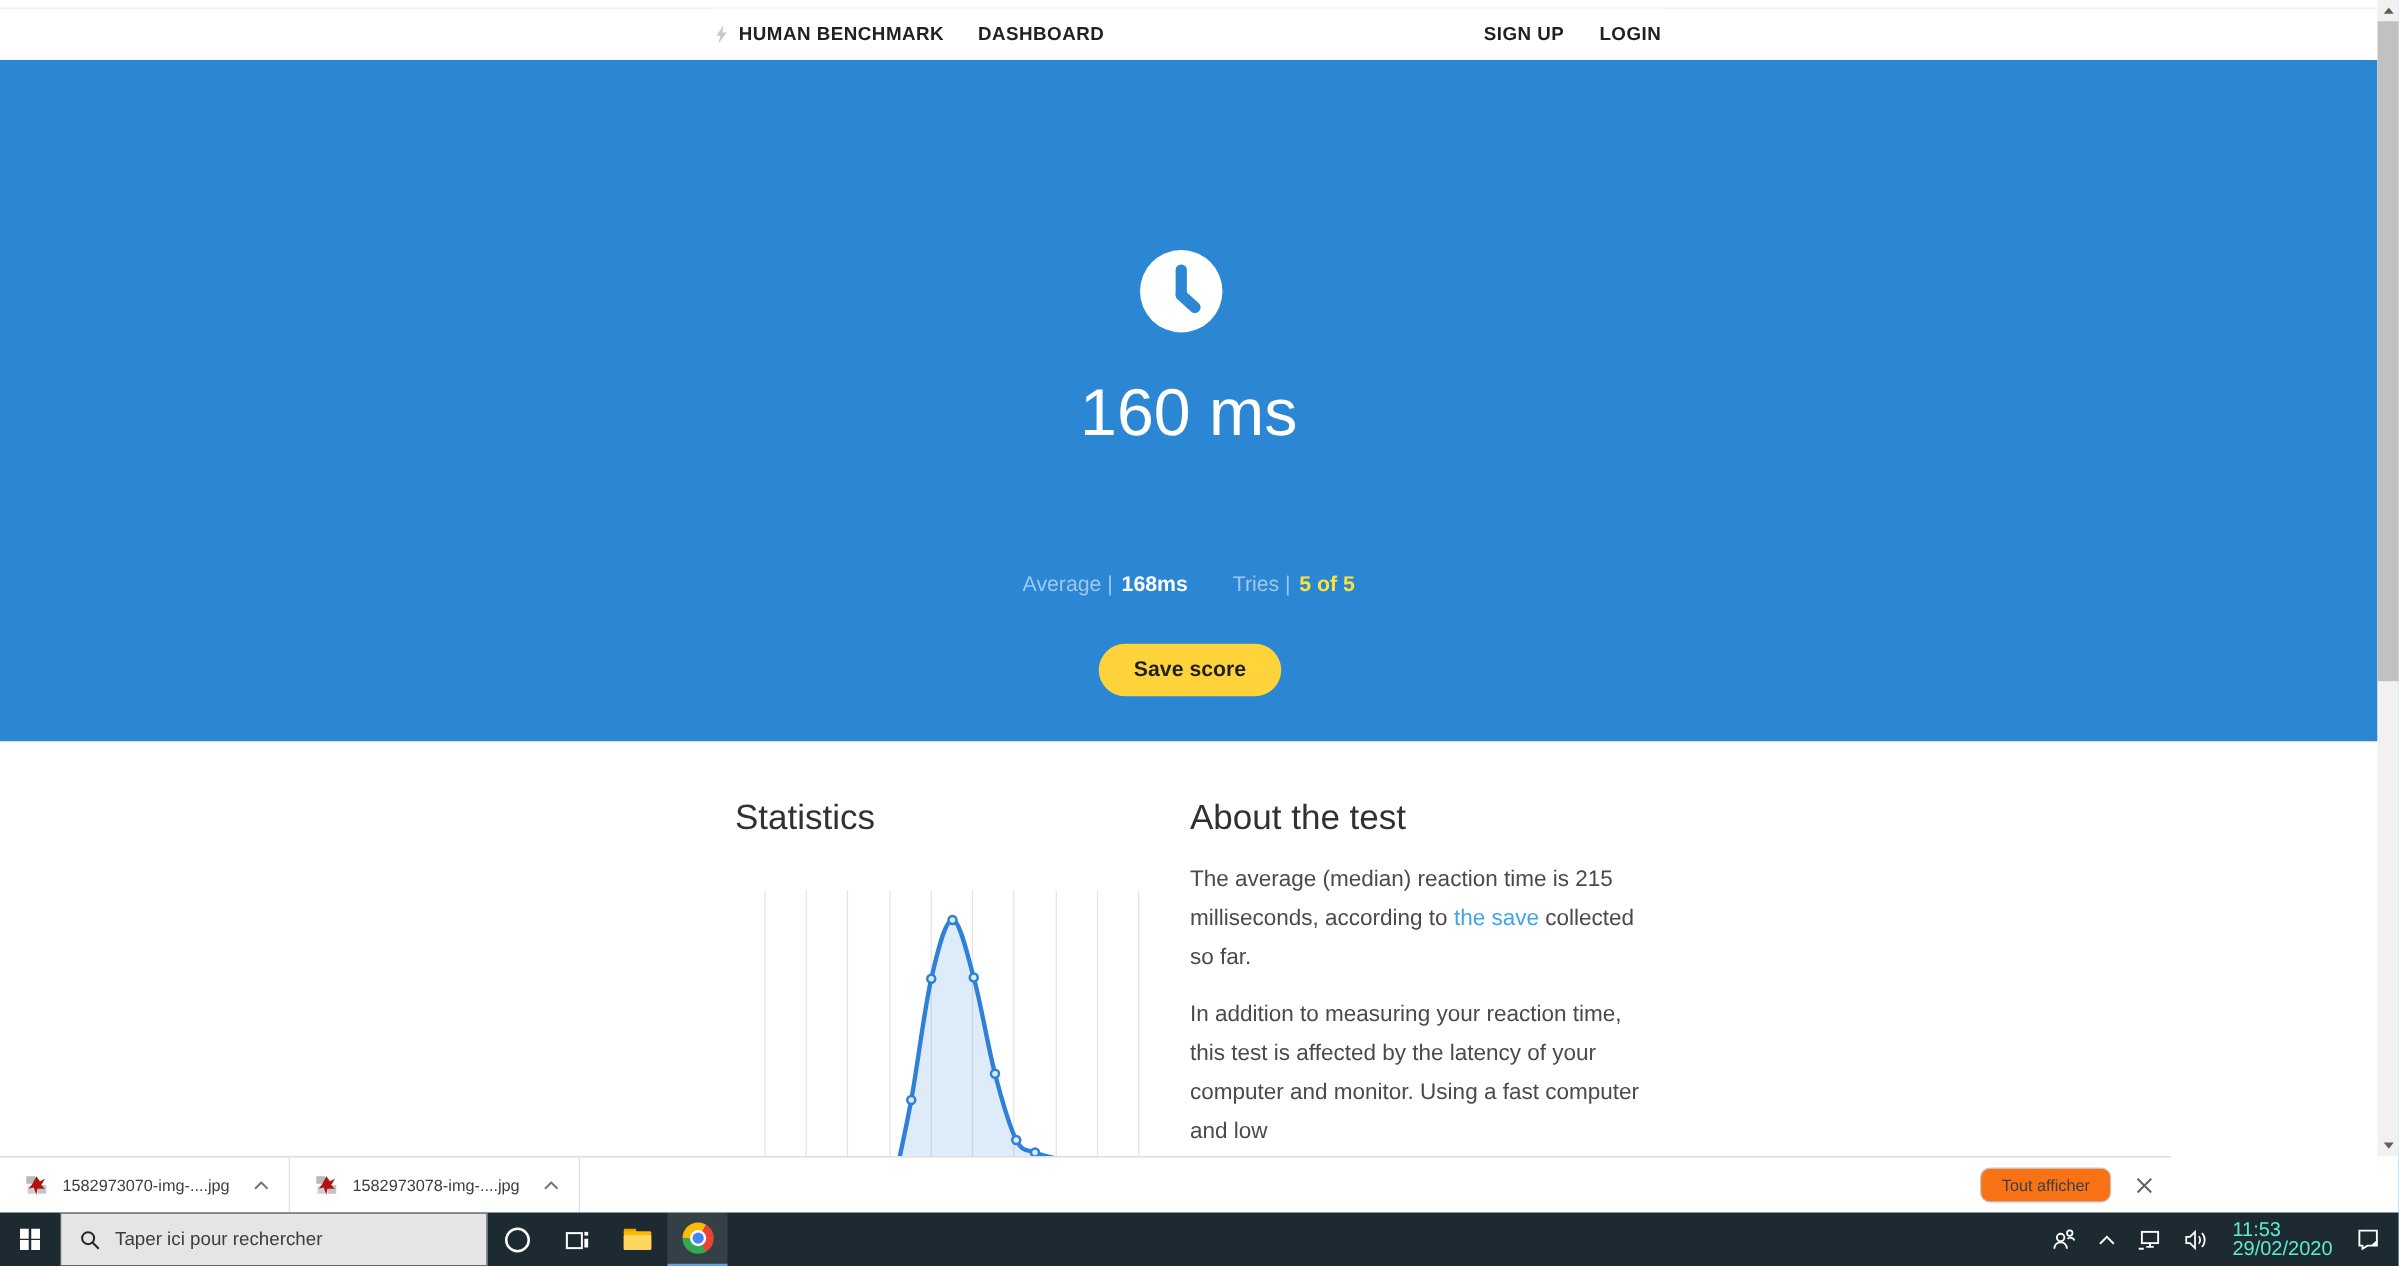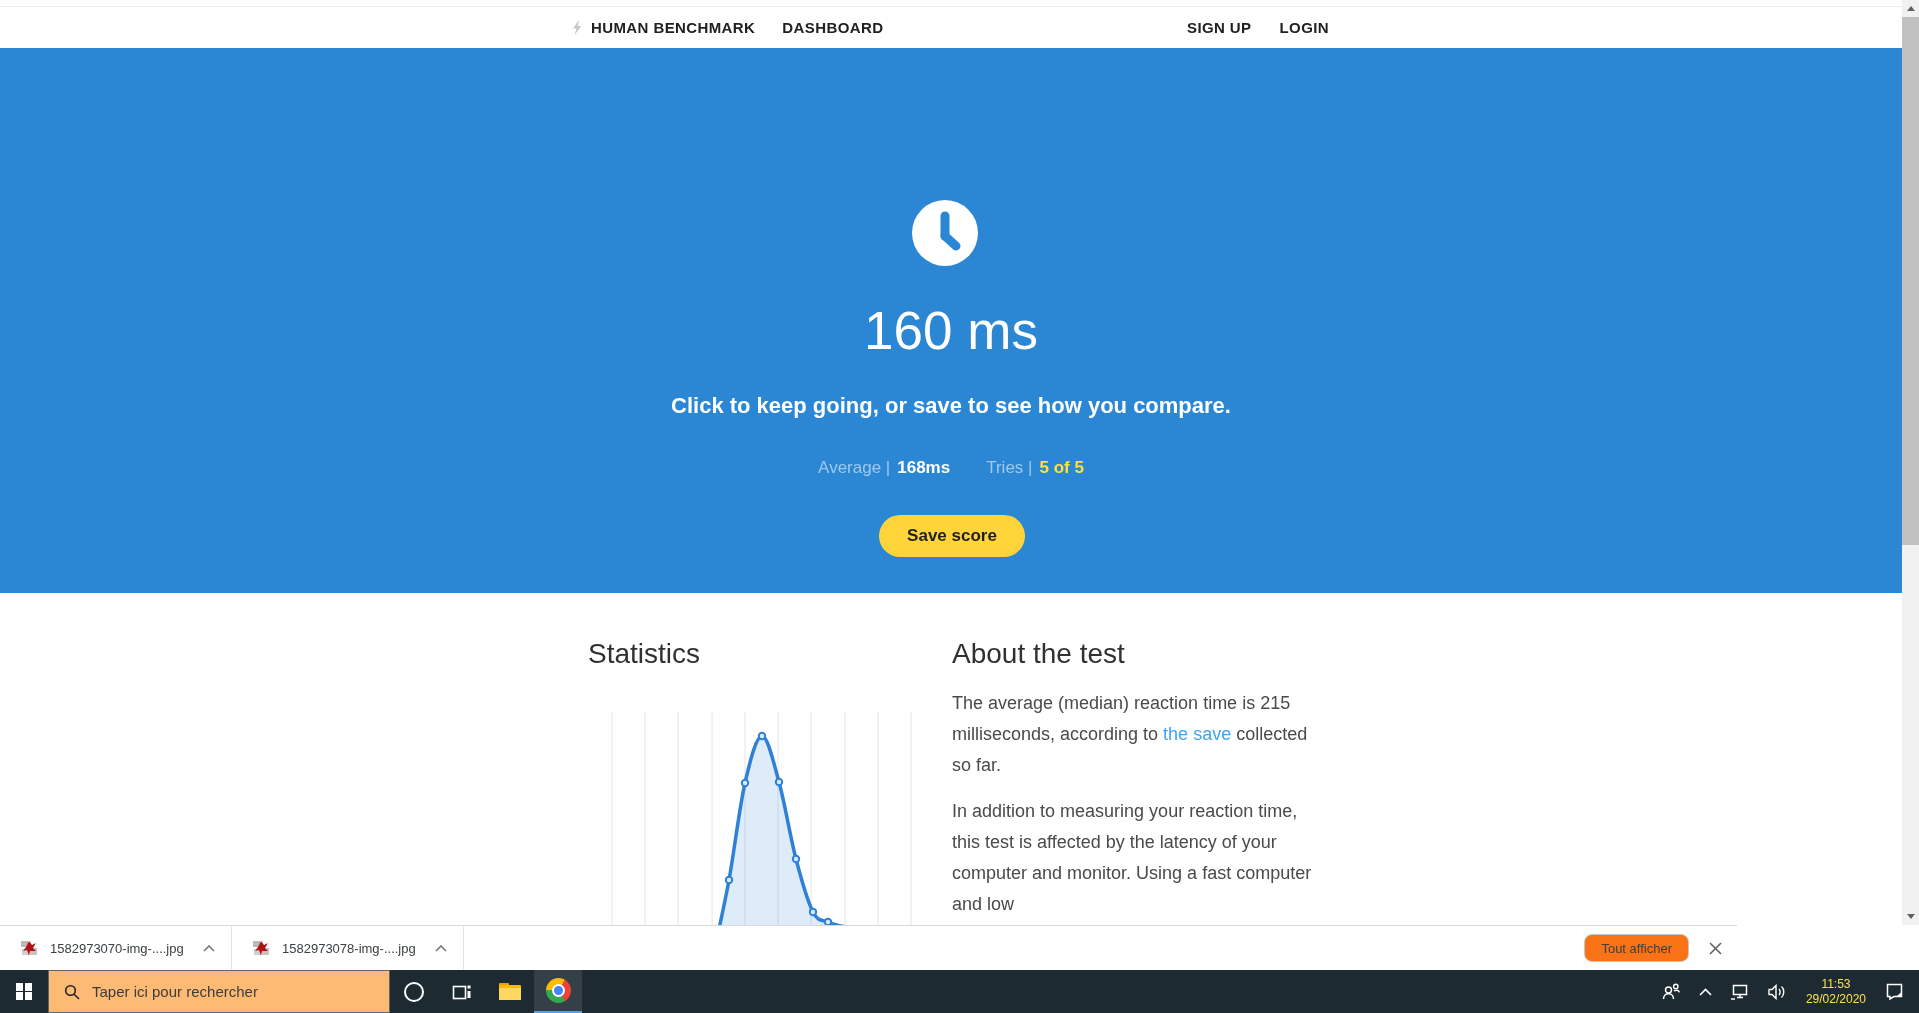--- a/index.html
+++ b/index.html
@@ -62,39 +62,39 @@
   .show-all { height:28px; padding:0 16px; background:#f97316; border:1px solid #c6c6c6; border-radius:8px;
               font-family:"Liberation Sans",sans-serif; font-size:13px; color:#3c4043; cursor:pointer; }
   .shelf-close { width:24px; height:24px; display:flex; align-items:center; justify-content:center; cursor:pointer; }
 
   
   .taskbar { position:absolute; top:970px; left:0; width:1919px; height:43px;
              background:var(--taskbar-bg,#1e2a31); display:flex; align-items:stretch; z-index:20; }
   .tb-btn { width:48px; display:flex; align-items:center; justify-content:center; cursor:pointer; }
   .win-logo { display:grid; grid-template-columns:7.5px 7.5px; grid-template-rows:7.5px 7.5px; gap:1.5px; }
   .win-logo div { background:#fff; }
-  .tb-search { width:342px; background:#fdba74; border:1px solid #5c686e; display:flex; align-items:center; }
+  .tb-search { width:342px; background:#e5e5e5; border:1px solid #5c686e; display:flex; align-items:center; }
   .tb-search input { border:none; outline:none; background:transparent; width:280px;
                      font-family:"Liberation Sans",sans-serif; font-size:15px; color:#3c3c3c; }
   .tb-search input::placeholder { color:#3c3c3c; opacity:1; }
   .mag { margin:0 12px 0 15px; }
   .chrome-cell { background:rgba(255,255,255,.10); border-bottom:2px solid #5ba0e0; }
   .chrome-ball { width:25px; height:25px; border-radius:50%;
                  background:conic-gradient(from 150deg,#34a853 0 120deg,#fbbc05 120deg 240deg,#ea4335 240deg 360deg);
                  display:flex; align-items:center; justify-content:center; }
   .chrome-inner { width:13px; height:13px; border-radius:50%; background:#fff; display:flex; align-items:center; justify-content:center; }
   .chrome-core { width:9px; height:9px; border-radius:50%; background:#4285f4; }
   .folder { position:relative; width:22px; height:17px; }
   .folder .back { position:absolute; top:0; left:0; width:10px; height:4px; background:#e9a400; border-radius:1px; }
   .folder .body { position:absolute; top:2px; left:0; width:22px; height:15px; background:#ffb900; border-radius:1px; }
   .folder .front { position:absolute; top:5px; left:0; width:22px; height:12px; background:#ffd75e; border-radius:1px; }
   .cortana { width:20px; height:20px; border:2.5px solid #fff; border-radius:50%; }
   .tray { margin-left:auto; display:flex; align-items:center; padding-right:6px; }
   .tray-btn { height:43px; display:flex; align-items:center; justify-content:center; padding:0 9px; cursor:pointer; }
-  .clock-block { color:#fde047; font-size:12px; line-height:15px; text-align:center; padding:0 10px; cursor:pointer; }
+  .clock-block { color:#5eead4; font-size:16px; line-height:15px; text-align:left; padding:0 10px; cursor:pointer; }
 </style>
 </head>
 <body>
 
 <div class="topline"></div>
 
 <header class="nav">
   <div class="nav-left">
     <svg class="bolt" width="12" height="15" viewBox="0 0 12 15">
       <polygon points="8,0 2,8.5 5.4,8.5 3.6,15 10.4,6 6.8,6" fill="#c8c8c8"></polygon>
@@ -110,21 +110,20 @@
 
 <section class="hero">
   <div class="clock-wrap">
     <svg width="68" height="68" viewBox="0 0 68 68">
       <circle cx="34" cy="34" r="33" fill="#fff"></circle>
       <line x1="34" y1="17" x2="34" y2="37" stroke="#2b87d3" stroke-width="9" stroke-linecap="round"></line>
       <line x1="34" y1="37" x2="45" y2="47" stroke="#2b87d3" stroke-width="9" stroke-linecap="round"></line>
     </svg>
   </div>
   <h1 class="score">160 ms</h1>
-  <p class="subtitle">Click to keep going, or save to see how you compare.</p>
   <div class="statsline">
     <span class="statpair">
       <span class="stat-muted">Average |</span>
       <span class="stat-white">168ms</span>
     </span>
     <span class="statpair">
       <span class="stat-muted">Tries |</span>
       <span class="stat-yellow">5 of 5</span>
     </span>
   </div>

